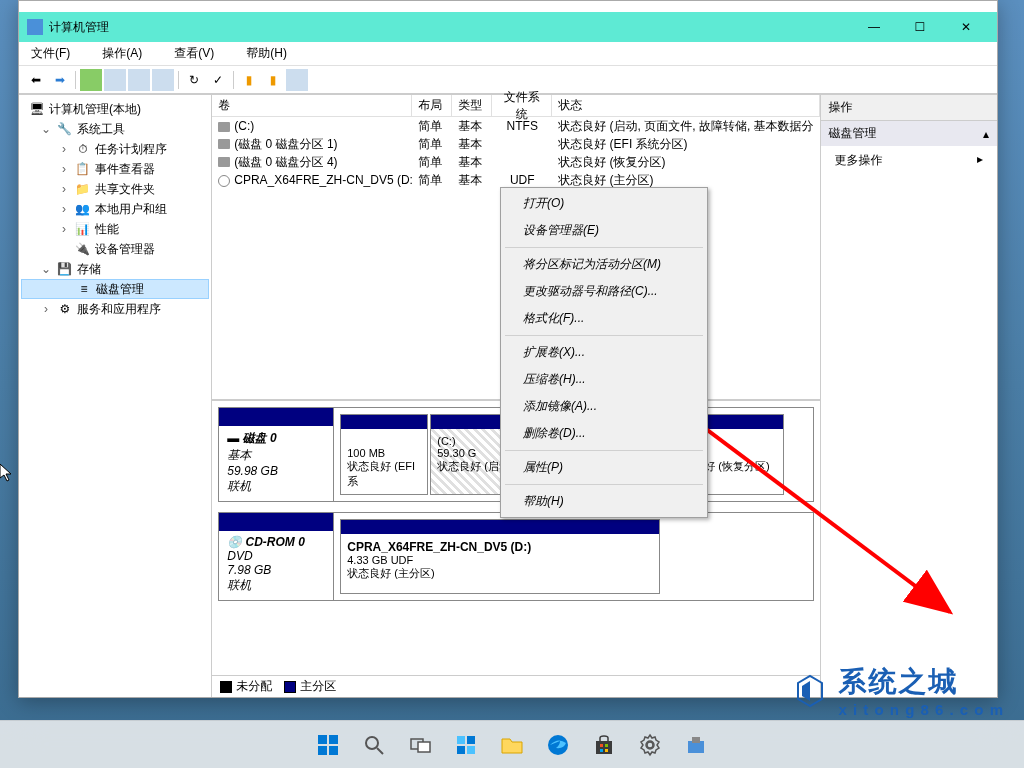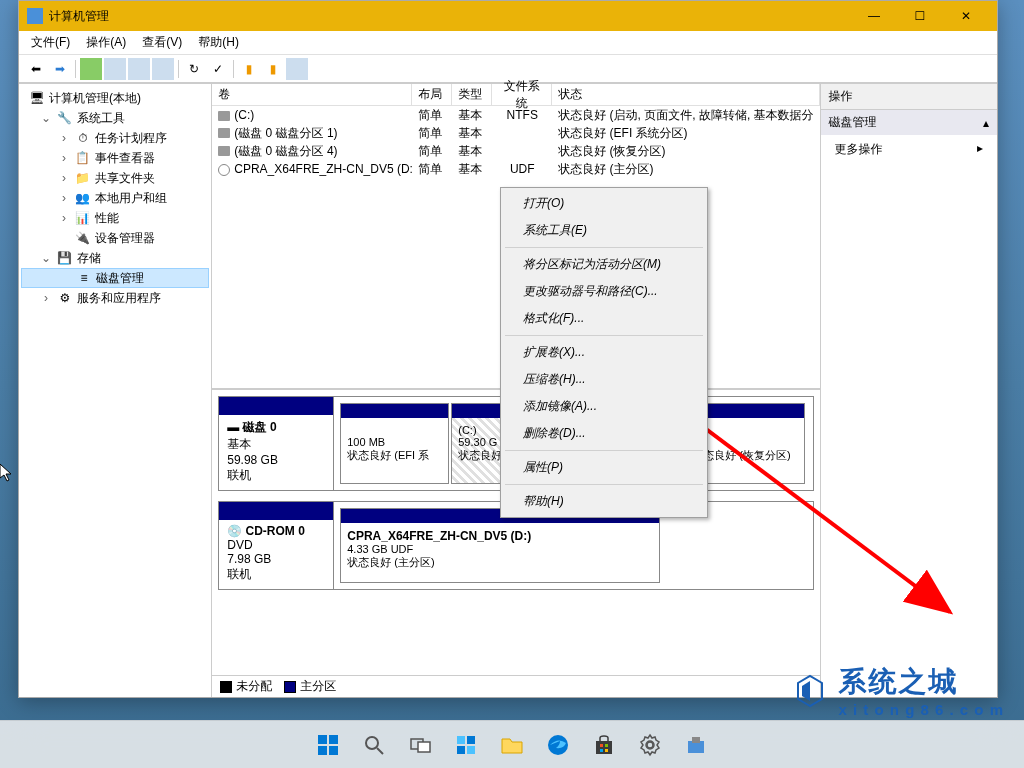--- a/index.html
+++ b/index.html
@@ -1,27 +1,27 @@
 <!DOCTYPE html>
 <html><head>
 <meta charset="utf-8">
 <style>
 * { box-sizing: border-box; margin: 0; padding: 0; font-family: "Microsoft YaHei", "Segoe UI", Tahoma, sans-serif; font-size: 12px; }
 body { width: 1024px; height: 768px; background: linear-gradient(180deg, #5b8fbf 0%, #4a7da5 50%, #3a6b8f 100%); position: relative; overflow: hidden; }
 .desktop-icon { position: absolute; left: 15px; top: 325px; color: #fff; text-align: center; width: 60px; }
 .cursor { position: absolute; left: 0px; top: 464px; font-size: 16px; color: #000; z-index: 10; }
 
 .window { position: absolute; left: 18px; top: 0px; width: 980px; height: 698px; background: #fff; border: 1px solid #aaa; box-shadow: 0 4px 20px rgba(0,0,0,0.3); display: flex; flex-direction: column; }
-.titlebar { height: 30px; display: flex; align-items: center; padding: 0 8px; background: #eab308; }
+.titlebar { height: 30px; display: flex; align-items: center; padding: 0 8px; background: #5eead4; margin-top: 11px; }
 .title-icon { width: 16px; height: 16px; background: #4a90d9; margin-right: 6px; display: inline-block; }
 .title-text { flex: 1; color: #000; }
 .win-controls { display: flex; }
 .win-btn { width: 46px; height: 30px; display: flex; align-items: center; justify-content: center; cursor: default; }
 
-.menubar { height: 24px; display: flex; align-items: center; padding: 0 12px; gap: 16px; border-bottom: 1px solid #e0e0e0; }
+.menubar { height: 24px; display: flex; align-items: center; padding: 0 12px; gap: 32px; border-bottom: 1px solid #e0e0e0; }
 .menubar span { cursor: default; }
 
 .toolbar { height: 28px; display: flex; align-items: center; padding: 0 6px; gap: 2px; border-bottom: 1px solid #ccc; }
 .tool-btn { width: 22px; height: 22px; display: flex; align-items: center; justify-content: center; border: 1px solid transparent; }
 .tool-sep { width: 1px; height: 18px; background: #ccc; margin: 0 2px; }
 
 .content { flex: 1; display: flex; border-top: 1px solid #ccc; }
 .left-pane { width: 196px; border-right: 1px solid #ccc; padding: 4px 2px; background: #fff; overflow: auto; }
 .tree-item { display: flex; align-items: center; height: 20px; padding-left: 4px; white-space: nowrap; }
 .tree-item.selected { background: #cce8ff; border: 1px solid #99d1ff; }
@@ -33,21 +33,21 @@
 .mid-pane { flex: 1; display: flex; flex-direction: column; }
 .vol-list { border-bottom: 2px solid #ccc; }
 .vol-header { display: flex; background: #fff; border-bottom: 1px solid #e0e0e0; height: 22px; align-items: center; }
 .vol-header > div { border-right: 1px solid #e0e0e0; padding: 0 6px; height: 100%; display: flex; align-items: center; }
 .vol-row { display: flex; height: 18px; align-items: center; }
 .vol-row > div { padding: 0 6px; overflow: hidden; white-space: nowrap; }
 .col-vol { width: 200px; } .col-layout { width: 40px; } .col-type { width: 40px; } .col-fs { width: 60px; text-align: center; } .col-status { flex: 1; }
 
 .disk-area { flex: 1; padding: 6px; overflow: auto; background: #fff; }
 .disk-row { display: flex; border: 1px solid #888; margin-bottom: 10px; background: #fff; }
-.disk-label { width: 115px; padding: 6px 8px; border-right: 1px solid #888; }
+.disk-label { width: 115px; padding: 6px 8px; border-right: 1px solid #888; font-style: italic; }
 .disk-label .label-bar { background: #000080; color: #fff; height: 18px; margin: -6px -8px 4px -8px; display: flex; align-items: center; padding: 0 6px; }
 .disk-parts { flex: 1; display: flex; padding: 6px; gap: 2px; }
 .part { border: 1px solid #888; padding: 4px 6px; position: relative; }
 .part .part-bar { position: absolute; top: 0; left: 0; right: 0; height: 14px; background: #000080; }
 .part .part-body { margin-top: 16px; font-size: 11px; }
 .part.hatched { background-image: repeating-linear-gradient(45deg, #fff, #fff 3px, #e0e0e0 3px, #e0e0e0 6px); }
 
 .legend { height: 22px; border-top: 1px solid #ccc; display: flex; align-items: center; padding: 0 8px; gap: 12px; }
 .legend-item { display: flex; align-items: center; gap: 4px; }
 .legend-box { width: 12px; height: 12px; border: 1px solid #000; }
@@ -228,21 +228,21 @@
       <div class="disk-area" id="disk-area">
           <div class="disk-row">
             <div class="disk-label">
               <div class="label-bar">&nbsp;</div>
               <div>▬ <b>磁盘 0</b></div>
               <div>基本</div>
               <div>59.98 GB</div>
               <div>联机</div>
             </div>
             <div class="disk-parts">
-              <div class="part " style="width:109px">
+              <div class="part " style="width:88px">
                 <div class="part-bar"></div>
                 <div class="part-body"><br>100 MB<br>状态良好 (EFI 系</div>
               </div>
               <div class="part hatched" style="width:232px">
                 <div class="part-bar"></div>
                 <div class="part-body">(C:)<br>59.30 G<br>状态良好 (启动, 页面文件, 故障转储, 基本</div>
               </div>
               <div class="part " style="width:120px">
                 <div class="part-bar"></div>
                 <div class="part-body"><br>IB<br>状态良好 (恢复分区)</div>
@@ -287,21 +287,21 @@
       <div class="rp-item">
         <span>更多操作</span>
         <span>▸</span>
       </div>
     </div>
   </div>
 </div>
 
 <div class="context-menu" id="ctx-menu">
     <div class="ctx-item">打开(O)</div>
-    <div class="ctx-item">系统工具(E)</div>
+    <div class="ctx-item">设备管理器(E)</div>
     <div class="ctx-sep"></div>
     <div class="ctx-item disabled">将分区标记为活动分区(M)</div>
     <div class="ctx-item">更改驱动器号和路径(C)...</div>
     <div class="ctx-item disabled">格式化(F)...</div>
     <div class="ctx-sep"></div>
     <div class="ctx-item disabled">扩展卷(X)...</div>
     <div class="ctx-item">压缩卷(H)...</div>
     <div class="ctx-item disabled">添加镜像(A)...</div>
     <div class="ctx-item disabled">删除卷(D)...</div>
     <div class="ctx-sep"></div>

